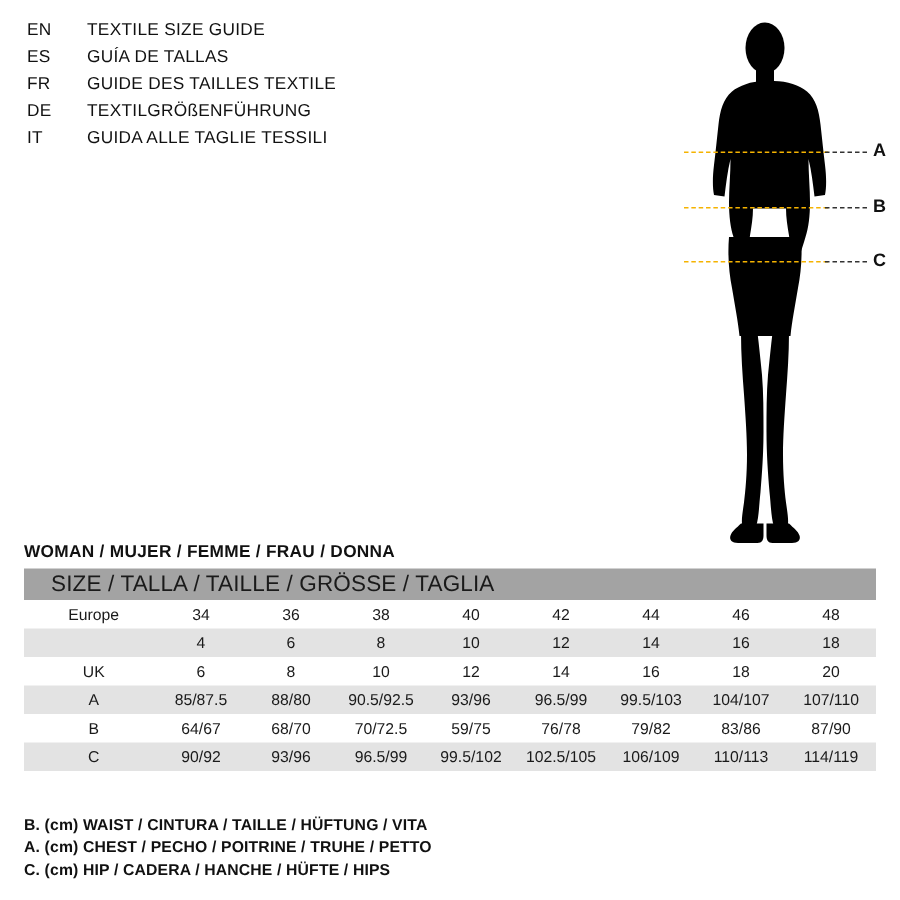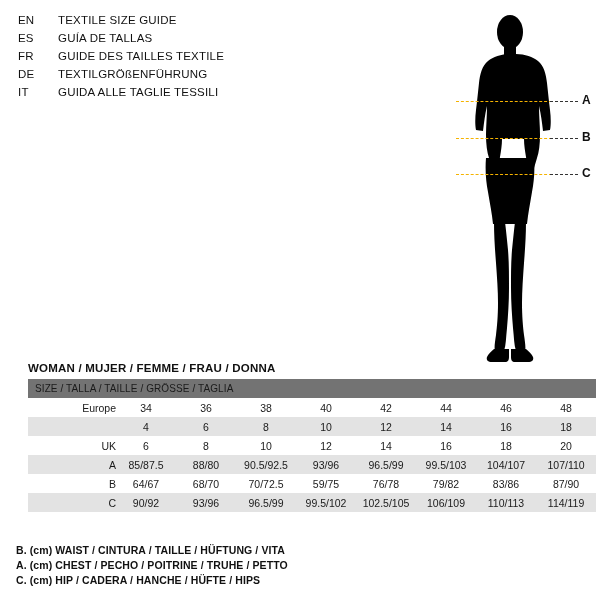--- a/index.html
+++ b/index.html
@@ -79,21 +79,20 @@
     color: #111;
     transform: translateY(-8px);
   }
 
   
   .table-wrap {
     position: absolute;
     left: 16px;
     top: 362px;
     width: 568px;
-    margin-left: 12px;
   }
   .woman-title {
     font-size: 11.5px;
     font-weight: bold;
     letter-spacing: 0.2px;
     color: #111;
     padding-bottom: 5px;
   }
   table.size-table {
     border-collapse: collapse;
@@ -102,35 +101,35 @@
   }
   table.size-table td, table.size-table th {
     font-size: 10.5px;
     color: #1a1a1a;
     padding: 2px 0 2px 0;
     height: 15px;
     text-align: center;
     font-weight: normal;
   }
   table.size-table tr.header-row td {
-    background: #737373;
+    background: #a3a3a3;
     text-align: left;
-    padding-left: 7px;
+    padding-left: 18px;
     font-weight: normal;
-    font-size: 10px;
+    font-size: 15px;
     letter-spacing: 0.1px;
   }
   table.size-table tr.shaded td {
     background: #e3e3e3;
   }
   table.size-table tr.plain td {
     background: #ffffff;
   }
   table.size-table td.rowlabel {
-    text-align: right;
+    text-align: center;
     padding-left: 5px;
   }
   col.c-label { width: 88px; }
   col.c-val { width: 60px; }
 
   
   .notes {
     position: absolute;
     left: 16px;
     top: 543px;

